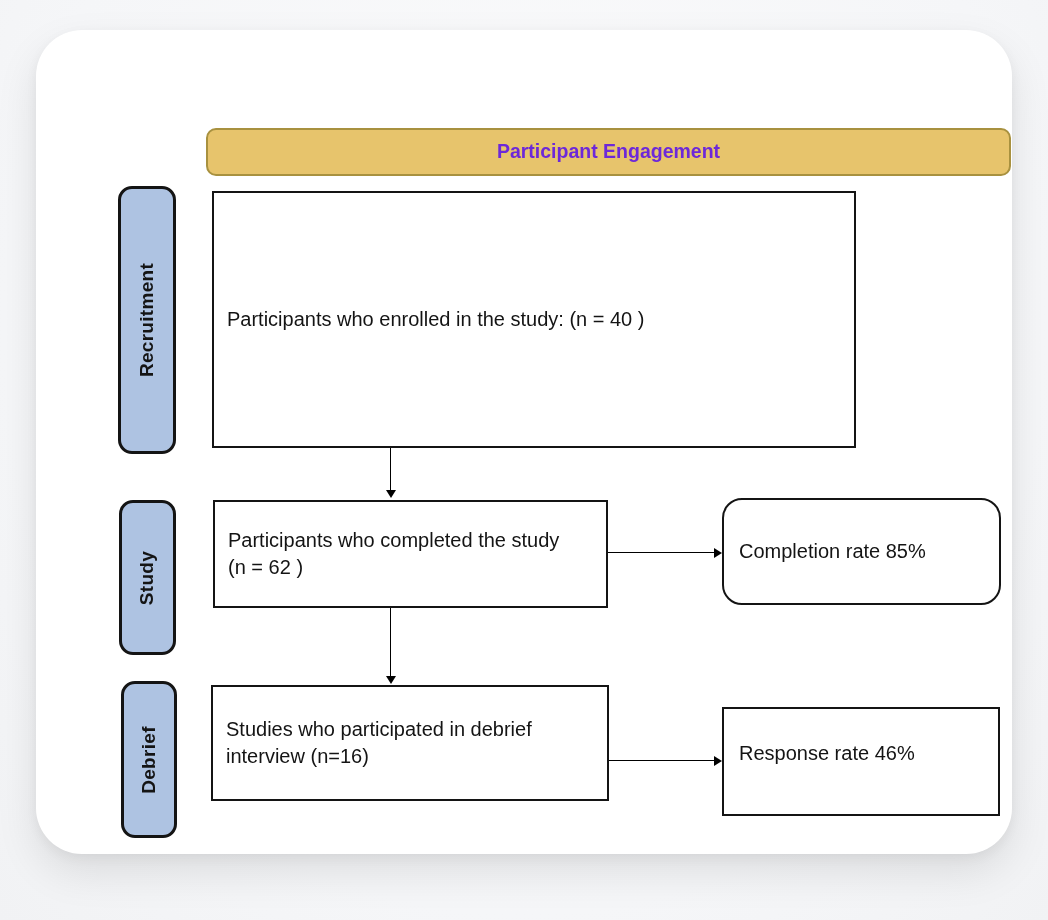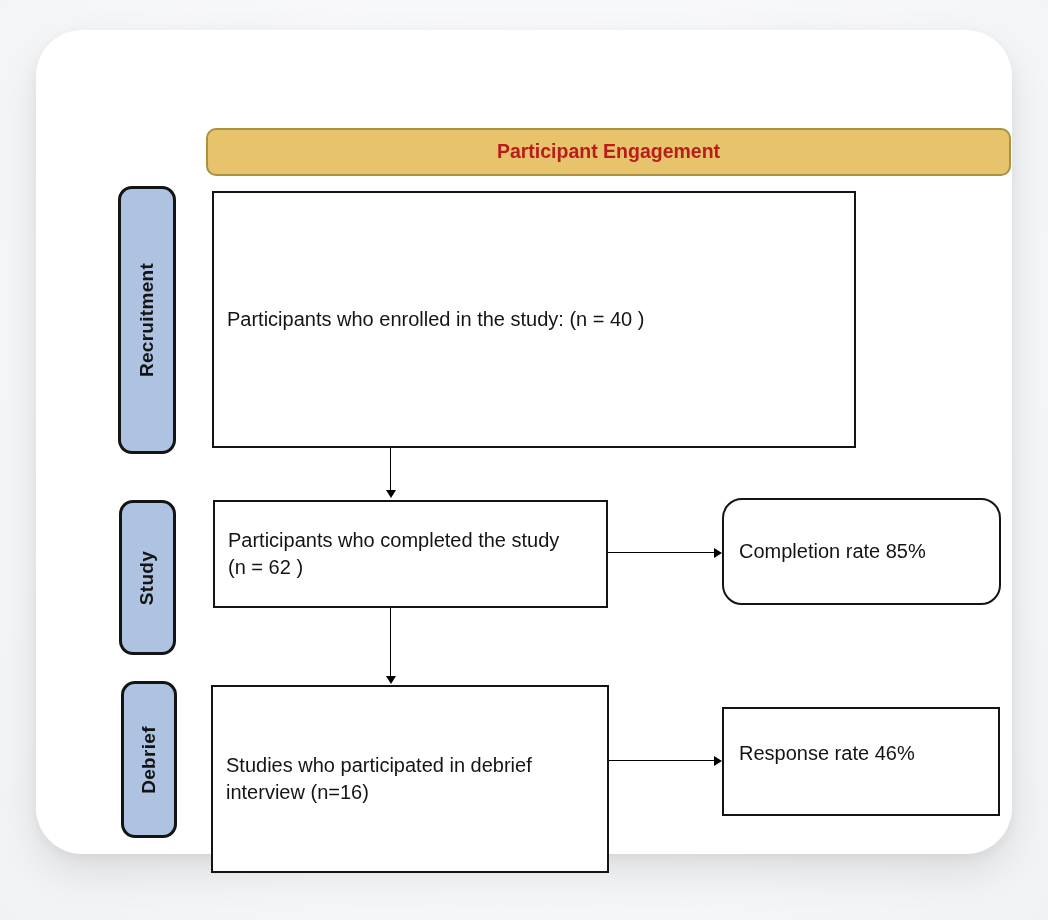--- a/index.html
+++ b/index.html
@@ -29,21 +29,21 @@
     width: 805px; height: 48px;
     background: var(--banner-fill, #e7c46c);
     border: 2px solid var(--banner-border, #a8913f);
     border-radius: 10px;
     display: flex; align-items: center; justify-content: center;
   }
   .banner-text {
     display: block;
     height: 20px; line-height: 19px;
     overflow: hidden;
-    font-size: 19.5px; font-weight: bold; color: #b91c1c;
+    font-size: 19.5px; font-weight: bold; color: #6d28d9;
     text-align: center;
   }
   
   .stage {
     position: absolute;
     background: var(--stage-fill, #aec3e2);
     border: 3px solid #141414;
     border-radius: 14px;
     display: flex; align-items: center; justify-content: center;
   }
@@ -60,21 +60,21 @@
   .fbox {
     position: absolute;
     background: #ffffff;
     border: 2.5px solid #141414;
     display: flex; align-items: center;
     font-size: 20px; color: #141414; line-height: 1.35;
     text-align: left;
   }
   .box-enrolled  { left: 176px; top: 161px; width: 644px; height: 257px; border-width: 2px; padding: 0 30px 0 13px; }
   .box-completed { left: 177px; top: 470px; width: 395px; height: 108px; padding: 0 45px 0 13px; }
-  .box-debrief   { left: 175px; top: 655px; width: 398px; height: 188px; padding: 0 22px 0 13px; }
+  .box-debrief   { left: 175px; top: 655px; width: 398px; height: 116px; padding: 0 22px 0 13px; }
   .box-completion-rate { left: 686px; top: 468px; width: 279px; height: 107px; padding: 0 12px 0 15px; border-radius: 20px; }
   .box-response-rate   { left: 686px; top: 677px; width: 278px; height: 109px; padding: 0 12px 16px 15px; }
   
   .vline {
     position: absolute; width: 0;
     border-left: 1.5px solid var(--line-color, #000);
   }
   .hline {
     position: absolute; height: 0;
     border-top: 1.5px solid var(--line-color, #000);

